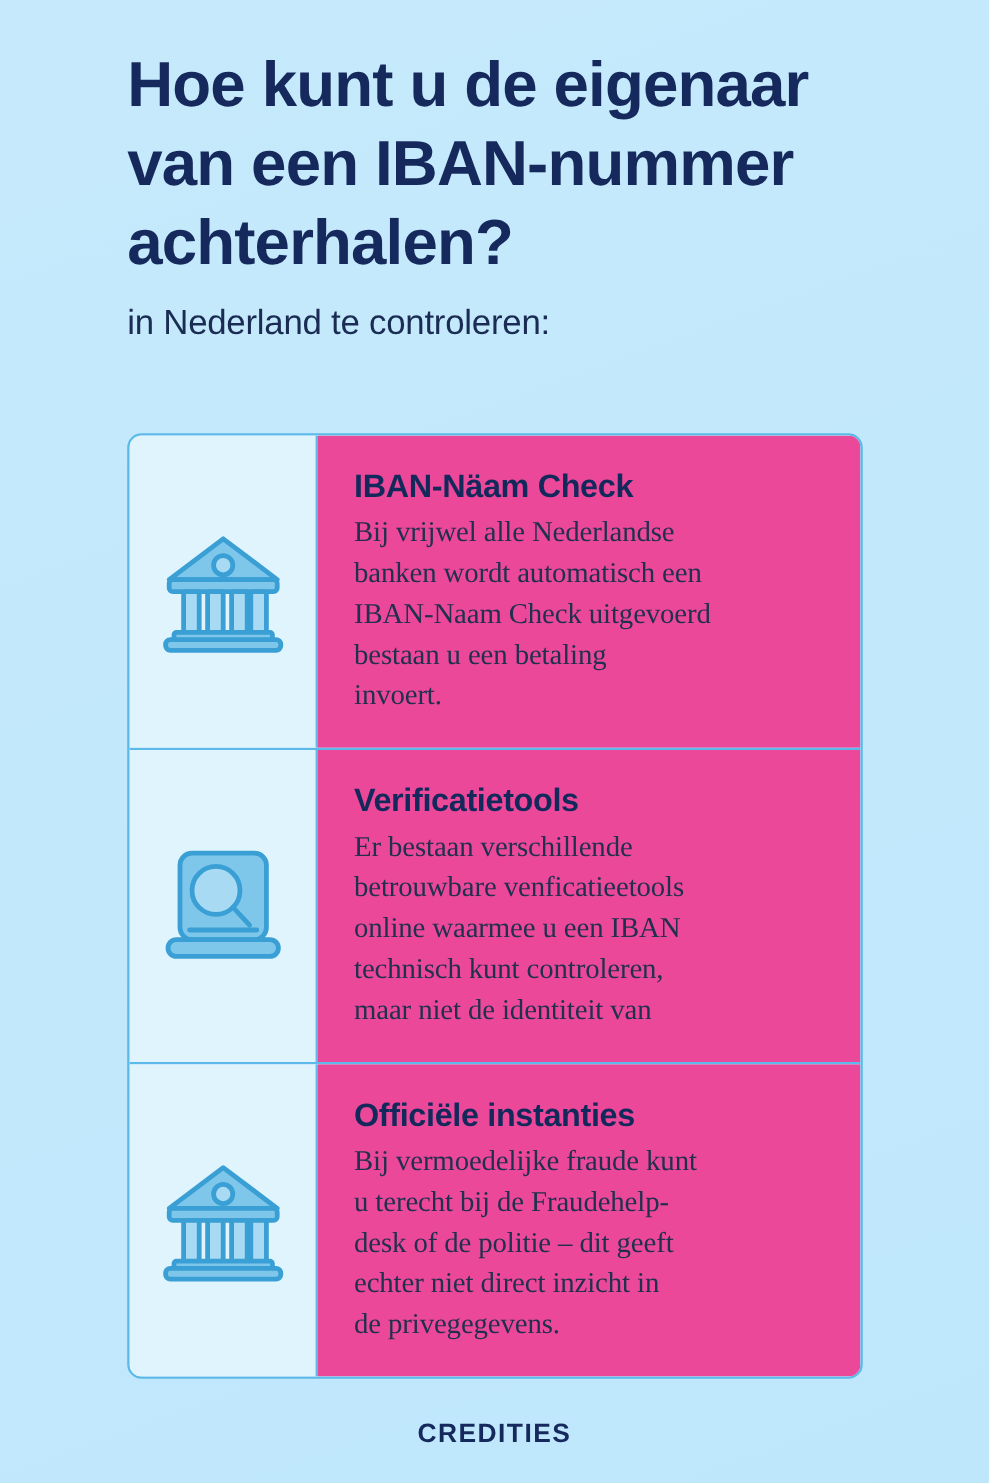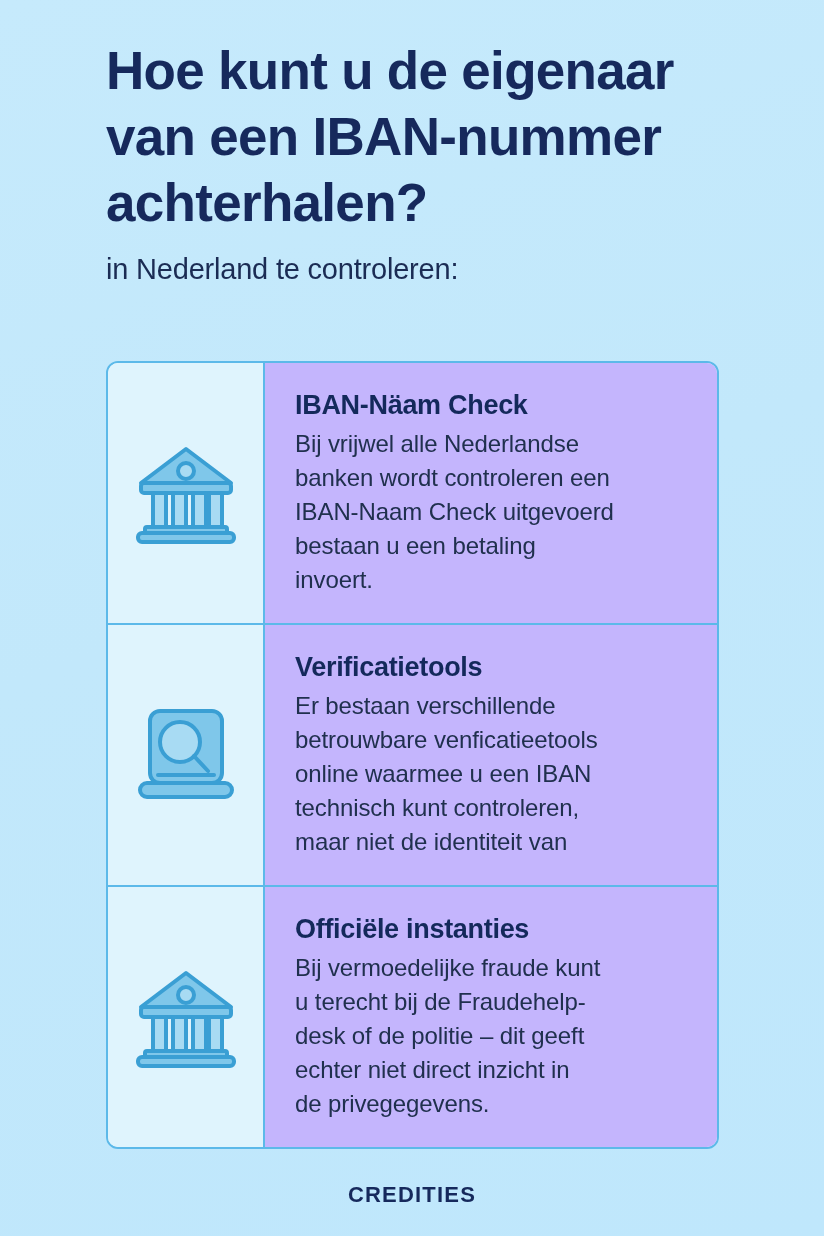--- a/index.html
+++ b/index.html
@@ -79,42 +79,42 @@
     border-right: 2px solid #5cb9e9;
     background: #dff4fd;
     display: flex;
     align-items: center;
     justify-content: center;
     box-sizing: border-box;
   }
 
   .text-cell {
     flex: 1 1 auto;
-    background: #c4b5fd;
+    background: #ec4899;
     padding: 24px 26px 26px 30px;
     box-sizing: border-box;
   }
 
   .item-title {
     margin: 0 0 4px 0;
     color: #14295b;
     font-size: 27px;
     line-height: 36px;
     font-weight: 700;
     letter-spacing: -0.3px;
   }
   .item-body {
     margin: 0;
     color: #20304e;
     font-size: 24px;
     line-height: 34px;
     font-weight: 400;
     letter-spacing: -0.1px;
   }
-  .item-body .bd-line { display: block; white-space: nowrap; }
+  .item-body .bd-line { display: block; white-space: nowrap; font-family: Liberation Serif, serif; }
 
   
   .footer {
     position: absolute;
     left: 0;
     top: 1182px;
     width: 824px;
     text-align: center;
     color: #16295c;
     font-size: 22px;
@@ -156,21 +156,21 @@
               <rect x="14" y="86" width="82" height="8" rx="2"></rect>
               <rect x="7" y="92" width="96" height="9" rx="4"></rect>
             </g>
           </svg>
         </span>
       </div>
       <div class="text-cell">
         <h2 class="item-title">IBAN-Näam Check</h2>
         <p class="item-body">
           <span class="bd-line">Bij vrijwel alle Nederlandse</span>
-          <span class="bd-line">banken wordt controleren een</span>
+          <span class="bd-line">banken wordt automatisch een</span>
           <span class="bd-line">IBAN-Naam Check uitgevoerd</span>
           <span class="bd-line">bestaan u een betaling</span>
           <span class="bd-line">invoert.</span>
         </p>
       </div>
     </div>
 
     <div class="row">
       <div class="icon-cell">
         <span>

